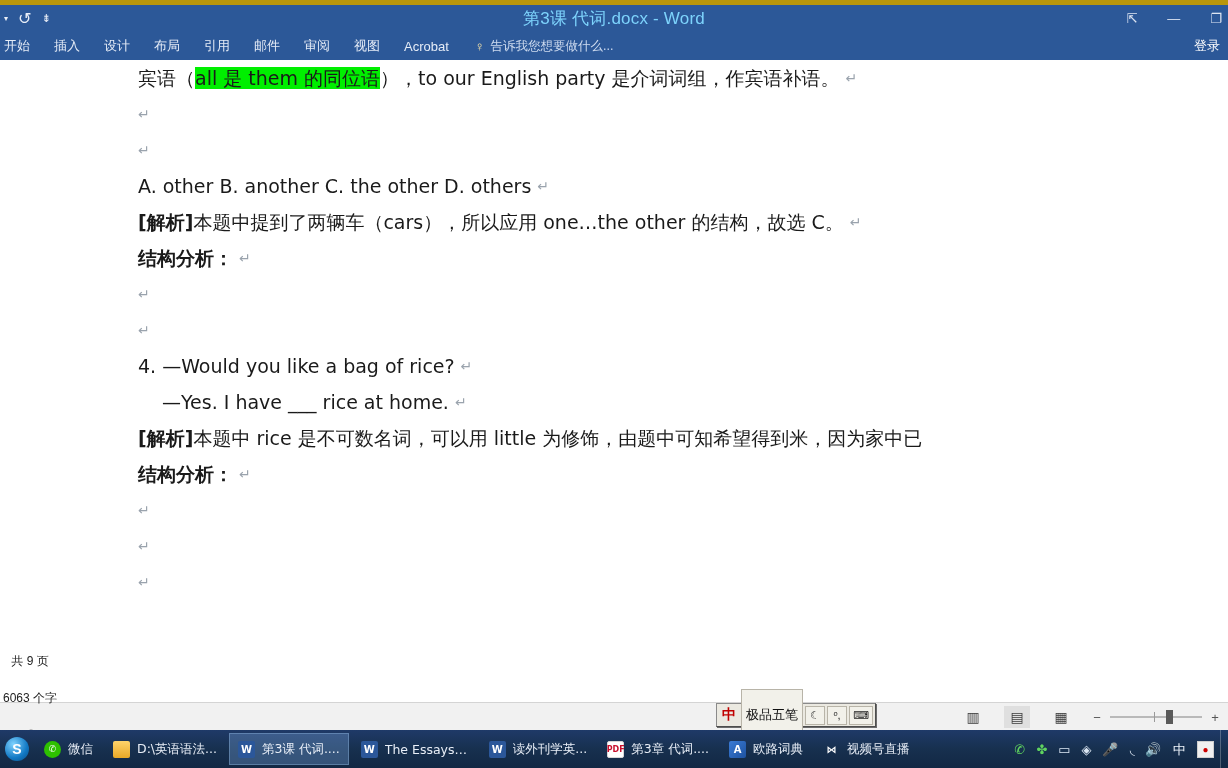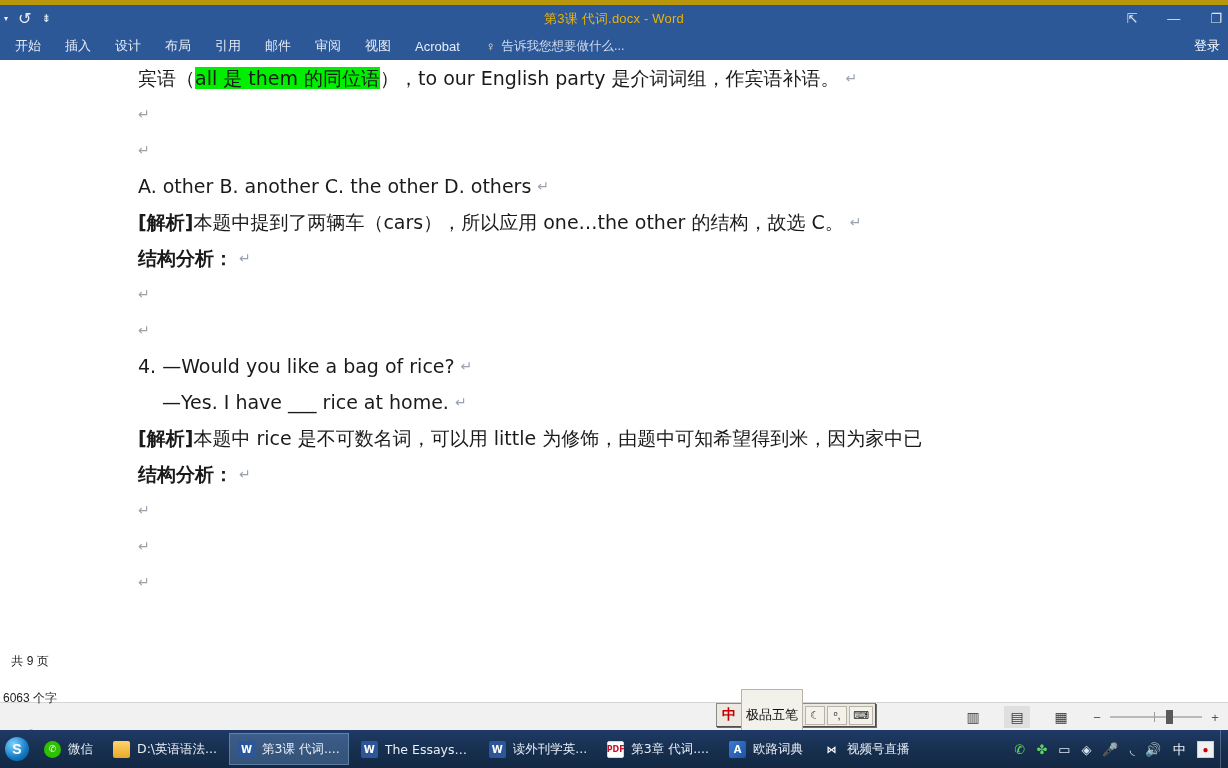--- a/index.html
+++ b/index.html
@@ -31,40 +31,40 @@
     color: #e9eef7; font-size: 13px; line-height: 1;
     display: inline-flex; align-items: center; justify-content: center;
   }
   .qat-caret { font-size: 8px; }
   .qat-undo { font-size: 16px; }
   .qat-more { font-size: 11px; }
 
   .win-title {
     position: absolute; left: 0; right: 0; top: 0; height: 27px;
     display: flex; align-items: center; justify-content: center;
-    font-size: 13px; color: #eab308; letter-spacing: .2px;
+    font-size: 17px; color: #7dd3fc; letter-spacing: .2px;
   }
   .win-ctrls {
     position: absolute; right: 6px; top: 0; height: 27px;
     display: flex; align-items: center; gap: 30px;
     color: #dde5f2;
   }
   .win-ctrls span { font-size: 13px; line-height: 1; }
 
   
   .tabrow {
     position: absolute; top: 32px; left: 0; width: 1228px; height: 28px;
     background: #2c5898;
     display: flex; align-items: center;
   }
   .tab {
     color: #e5ecf7; font-size: 13px; padding: 0 12px; height: 28px;
     display: flex; align-items: center; white-space: nowrap;
   }
-  .tab:first-child { padding-left: 15px; }
+  .tab:first-child { padding-left: 4px; }
   .tellme {
     display: flex; align-items: center; gap: 6px;
     color: #cfdcf0; font-size: 12.5px; margin-left: 14px; white-space: nowrap;
   }
   .bulb { font-size: 13px; color: #ffe9a8; }
   .signin {
     position: absolute; right: 8px; top: 32px; height: 28px;
     display: flex; align-items: center;
     color: #ffffff; font-size: 13px;
   }

